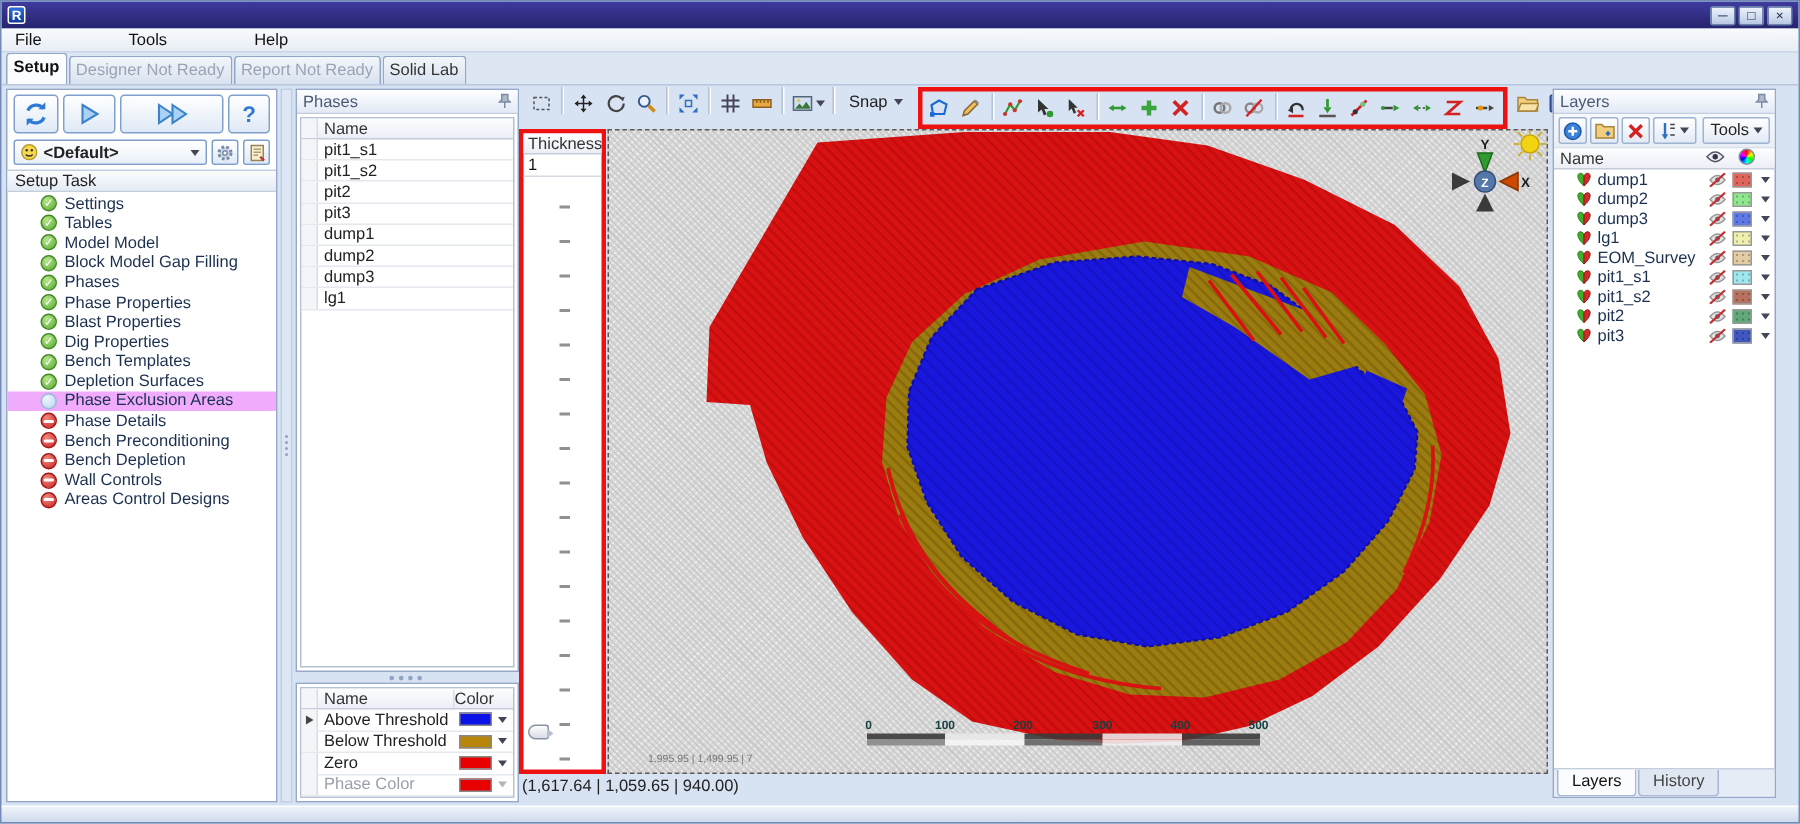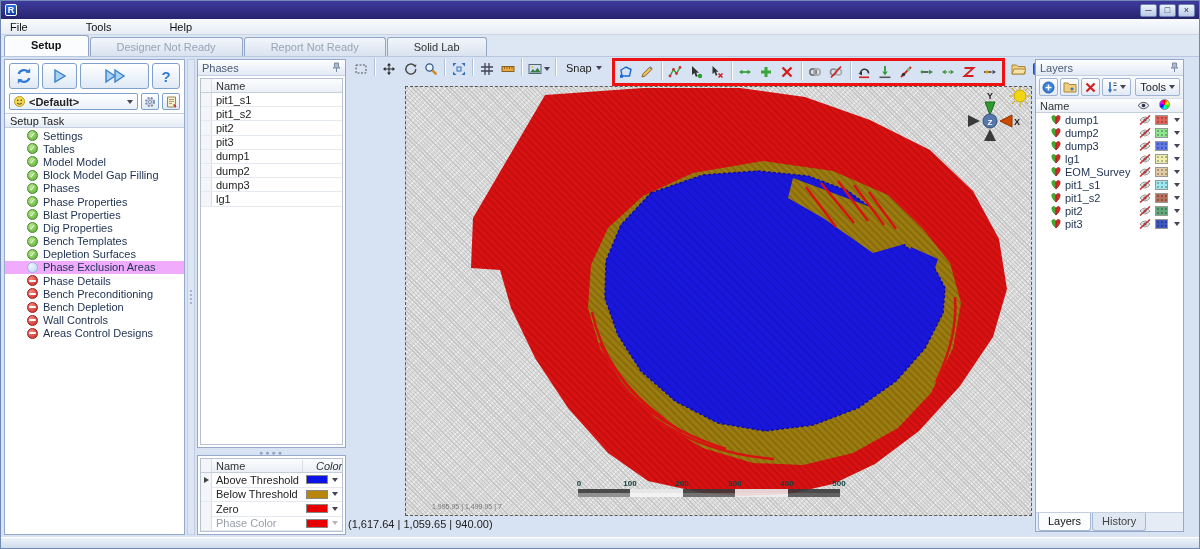--- a/index.html
+++ b/index.html
@@ -9,21 +9,21 @@
   .titlebar{position:absolute;left:0;top:0;width:100%;height:18px;background:linear-gradient(#44169a 0%,#2a0f6e 50%,#1d0b52 100%);background:linear-gradient(#3f3b9e,#26246e);display:flex;align-items:center;padding:0 4px;}
   .appicon{width:12px;height:12px;background:linear-gradient(#2e6fe0,#123a9a);border:1px solid #fff;border-radius:2px;color:#fff;font-size:9px;font-weight:bold;display:flex;align-items:center;justify-content:center;margin-right:5px;}
   .title-text{color:#fff;font-weight:bold;font-size:11px;white-space:nowrap;}
   .winbtns{margin-left:auto;display:flex;gap:2px;}
   .winbtn{width:17px;height:13px;background:linear-gradient(#eef3fb,#b9c9e4);border:1px solid #6d83ad;border-radius:2px;font-size:9px;line-height:11px;text-align:center;color:#1b2c55;}
   
   .menubar{position:absolute;left:0;top:18px;width:100%;height:16px;background:linear-gradient(#f8fafd,#e8edf5);border-bottom:1px solid #ccd6e6;display:flex;align-items:center;gap:40px;}
   .menu-item{padding:1px 9px;color:#111;}
   
   .tabstrip{position:absolute;left:0;top:34px;width:100%;height:21px;background:#dde6f3;display:flex;align-items:flex-end;padding-left:3px;}
-  .tab{padding:3px 26px 3px;margin-right:1px;border:1px solid #94a6c6;border-bottom:none;border-radius:3px 3px 0 0;background:linear-gradient(#f2f6fb,#d9e2f0);color:#333;height:19px;}
+  .tab{padding:3px 4px 3px;margin-right:1px;border:1px solid #94a6c6;border-bottom:none;border-radius:3px 3px 0 0;background:linear-gradient(#f2f6fb,#d9e2f0);color:#333;height:19px;}
   .tab[data-state="active"]{background:#fbfcfe;height:21px;font-weight:bold;color:#111;}
   .tab[data-state="disabled"]{color:#9aa4b5;}
   
   .main{position:absolute;left:0;top:55px;width:100%;height:483px;background:#d7e2f2;border-top:1px solid #b9c7de;}
   .panel{position:absolute;background:#fff;border:1px solid #96a9ca;}
   .panel-header{height:16px;background:linear-gradient(#fdfeff,#e3eaf5);border-bottom:1px solid #c3cfdf;color:#4a5a75;display:flex;align-items:center;padding:0 4px;font-size:11px;}
   .grid-head{background:linear-gradient(#fcfdfe,#ebeff6);border-bottom:1px solid #c5cdda;color:#333;display:flex;align-items:center;}
   
   .left-panel{left:3px;top:2px;width:181px;height:476px;background:#fff;}
   .btnrow{display:flex;gap:3px;padding:3px 4px;}
@@ -56,21 +56,21 @@
   .hsplit{position:absolute;left:196px;top:393px;width:149px;height:5px;display:flex;align-items:center;justify-content:center;color:#8fa3c2;font-size:7px;letter-spacing:2px;}
   
   .color-panel{left:196px;top:398px;width:149px;height:80px;display:flex;flex-direction:column;}
   .c-head{height:15px;display:flex;}
   .c-row{display:flex;align-items:center;height:14.5px;border-bottom:1px solid #e4e8ef;color:#222;}
   .c-name{flex:1;padding-left:4px;}
   .c-row:last-child .c-name{color:#9aa0ab;}
   .swatch{width:22px;height:9px;border:1px solid #888;flex:none;}
   .c-caret{width:14px;display:flex;justify-content:center;}
   .c-colhead-name{flex:1;padding-left:4px;}
-  .c-colhead-color{width:40px;border-left:1px solid #d8dde6;padding-left:13px;font-style:italic;}
+  .c-colhead-color{width:40px;border-left:1px solid #d8dde6;padding-left:0;}
   
   .vtoolbar{position:absolute;left:349px;top:1px;height:28px;display:flex;align-items:flex-start;}
   .tb{width:21px;height:22px;display:flex;align-items:center;justify-content:center;border-radius:2px;flex:none;}
   .tsep{width:7px;height:20px;display:flex;justify-content:center;flex:none;}
   .tsep::before{content:"";width:1px;height:18px;background:#b4c0d4;box-shadow:1px 0 0 #fff;}
   .snapbtn{display:flex;align-items:center;gap:4px;padding:3px 6px;border:1px solid transparent;color:#222;}
   .red-group{display:flex;align-items:center;border:3px solid #ee1111;padding:0 1px;height:28px;margin:0 3px;}
   
   .thick-panel{position:absolute;left:345px;top:29px;width:58px;height:430px;background:#fff;border:3px solid #ee1111;}
   .thick-head{height:14px;background:linear-gradient(#fcfdfe,#ebeff6);border-bottom:1px solid #c5cdda;display:flex;align-items:center;padding-left:3px;color:#333;}
@@ -535,20 +535,44 @@
         </span>
       <span class="tb">
           <svg width="14" height="14" viewBox="0 0 14 14">
             <rect x="1.5" y="1.5" width="11" height="11" rx="1" fill="#4a6fd4" stroke="#2c4a9a"></rect>
             <rect x="4" y="1.5" width="6" height="4" fill="#dfe8fa"></rect>
             <rect x="3.5" y="7.5" width="7" height="5" fill="#fff"></rect>
           </svg>
         </span>
     </div>
 
+    <div class="thick-panel">
+      <div class="thick-head">Thickness</div>
+      <div class="thick-val">1</div>
+      <div>
+        <i class="tick" style="top:48px"></i>
+          <i class="tick" style="top:71px"></i>
+          <i class="tick" style="top:94px"></i>
+          <i class="tick" style="top:117px"></i>
+        <i class="tick" style="top:140px"></i>
+          <i class="tick" style="top:163px"></i>
+          <i class="tick" style="top:186px"></i>
+          <i class="tick" style="top:209px"></i>
+        <i class="tick" style="top:232px"></i>
+          <i class="tick" style="top:255px"></i>
+          <i class="tick" style="top:278px"></i>
+          <i class="tick" style="top:301px"></i>
+        <i class="tick" style="top:324px"></i>
+          <i class="tick" style="top:347px"></i>
+          <i class="tick" style="top:370px"></i>
+          <i class="tick" style="top:393px"></i>
+        <i class="tick" style="top:416px"></i>
+        <span class="thumb" style="top:394px"></span>
+      </div>
+    </div>
 
     <div class="viewport">
       <svg width="627" height="430" viewBox="0 0 627 430">
         <defs>
           <pattern id="pRed" width="5" height="5" patternUnits="userSpaceOnUse" patternTransform="rotate(45)">
               <rect width="5" height="5" fill="#d81212"></rect>
               <rect width="5" height="1.7" fill="#c30d0d"></rect>
             </pattern>
           <pattern id="pOlive" width="5" height="5" patternUnits="userSpaceOnUse" patternTransform="rotate(45)">
               <rect width="5" height="5" fill="#9a7c10"></rect>

